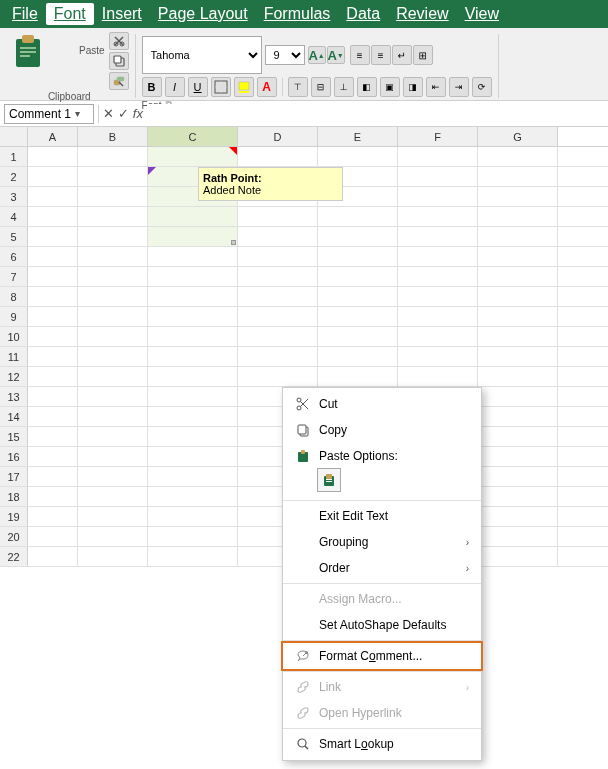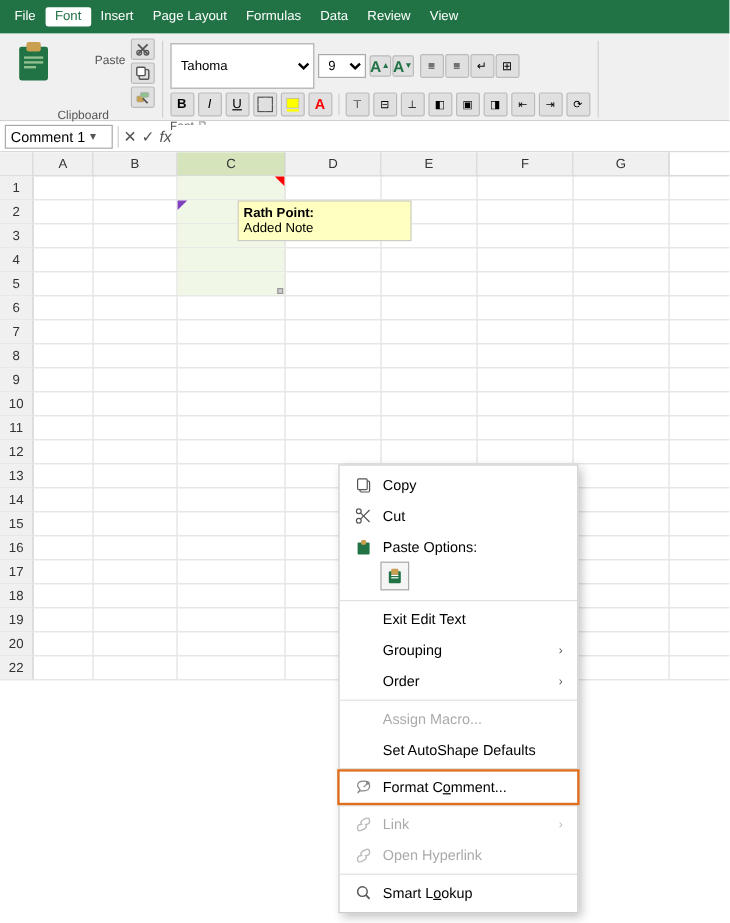--- a/index.html
+++ b/index.html
@@ -9,22 +9,23 @@
     .menu-bar {
       display: flex;
       align-items: center;
       background: #217346;
       height: 28px;
       padding: 0 4px;
     }
     .menu-bar span {
       color: #fff;
       padding: 2px 8px;
-      font-size: 11px;
+      font-size: 16px;
       cursor: pointer;
+      text-decoration: underline;
     }
     .menu-bar span.active {
       background: #fff;
       color: #217346;
       border-radius: 2px;
     }
 
     
     .ribbon {
       background: #f0f0f0;
@@ -697,37 +698,37 @@
     <div class="comment-box">
       <div class="comment-title">Rath Point:</div>
       <div>Added Note</div>
     </div>
 
     <div class="context-menu">
 
       <div class="menu-item">
         <div class="menu-icon">
           <svg width="14" height="14" viewBox="0 0 14 14">
-            <rect x="4" y="4" width="8" height="9" rx="1" fill="none" stroke="#555" stroke-width="1"></rect>
-            <rect x="2" y="2" width="8" height="9" rx="1" fill="#fff" stroke="#555" stroke-width="1"></rect>
-          </svg>
-        </div>
-        <span>Copy</span>
-      </div>
-
-      <div class="menu-item">
-        <div class="menu-icon">
-          <svg width="14" height="14" viewBox="0 0 14 14">
             <circle cx="3" cy="11" r="2" fill="none" stroke="#555" stroke-width="1"></circle>
             <circle cx="3" cy="3" r="2" fill="none" stroke="#555" stroke-width="1"></circle>
             <line x1="4.4" y1="9.6" x2="12" y2="2" stroke="#555" stroke-width="1"></line>
             <line x1="4.4" y1="4.4" x2="12" y2="12" stroke="#555" stroke-width="1"></line>
           </svg>
         </div>
         <span>Cut</span>
+      </div>
+
+      <div class="menu-item">
+        <div class="menu-icon">
+          <svg width="14" height="14" viewBox="0 0 14 14">
+            <rect x="4" y="4" width="8" height="9" rx="1" fill="none" stroke="#555" stroke-width="1"></rect>
+            <rect x="2" y="2" width="8" height="9" rx="1" fill="#fff" stroke="#555" stroke-width="1"></rect>
+          </svg>
+        </div>
+        <span>Copy</span>
       </div>
 
       <div class="menu-item" style="font-weight:normal; padding-bottom:2px;text-align:center;">
         <div class="menu-icon">
           <svg width="14" height="14" viewBox="0 0 14 14">
             <rect x="2" y="3" width="10" height="10" rx="1" fill="#217346"></rect>
             <rect x="5" y="1" width="4" height="4" rx="1" fill="#c8a050"></rect>
           </svg>
         </div>
         <span>Paste Options:</span>

